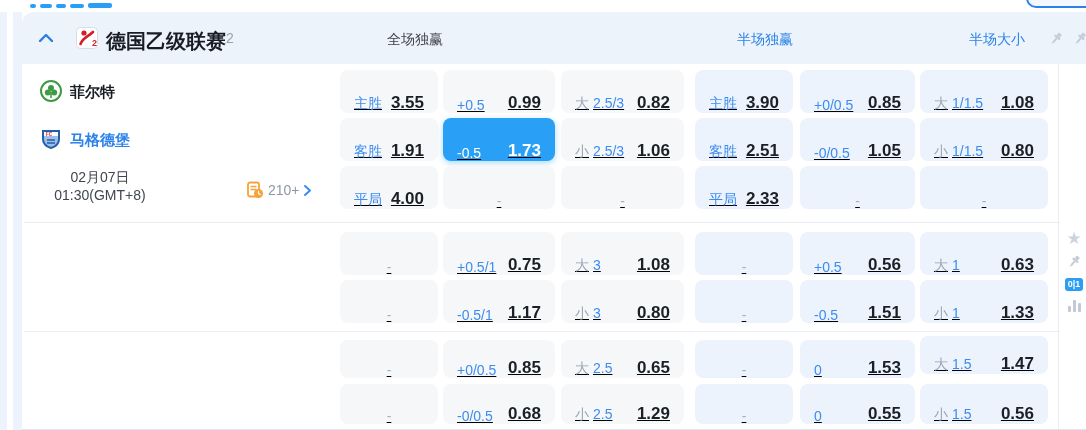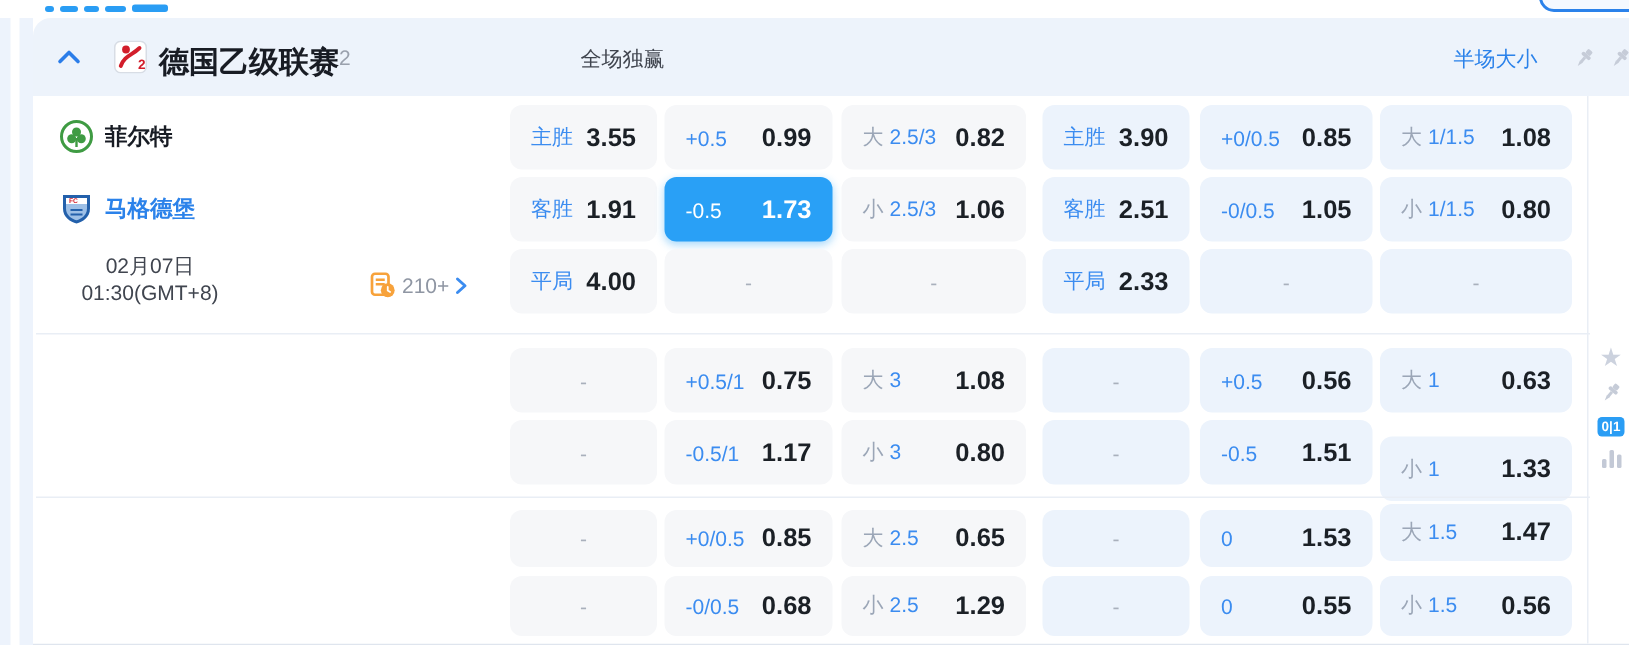--- a/index.html
+++ b/index.html
@@ -25,22 +25,22 @@
   .colhead{position:absolute;top:19px;font-size:14px;color:#40454f;text-align:center;width:110px;}
   .colhead.half{color:#2b82ea;}
   .hpin{position:absolute;top:19px;width:16px;height:16px;}
   .tlogo{position:absolute;left:18px;width:22px;height:22px;}
   .tname{position:absolute;left:48px;font-size:15px;font-weight:700;color:#181c24;height:22px;line-height:23px;}
   .tname.away{color:#2b82ea;}
   .daterow{position:absolute;left:8px;top:156px;width:140px;text-align:center;font-size:14px;color:#40454f;line-height:18px;}
   .marketsrow{position:absolute;left:224px;top:168px;height:20px;display:flex;align-items:center;cursor:pointer;}
   .mcount{font-size:14px;color:#8f96a3;margin-left:4px;}
   
-  .cell{position:absolute;border-radius:8px;display:flex;align-items:center;box-sizing:border-box;
-    padding:0 14px;justify-content:space-between;cursor:pointer;}
+  .cell{position:absolute;border-radius:8px;display:flex;align-items:flex-end;box-sizing:border-box;
+    padding:0 14px;justify-content:space-between;cursor:pointer;text-decoration:underline;}
   .cell.full{background:#f6f7f9;}
   .cell.half{background:#ecf3fc;}
   .cell .lab{font-size:14px;color:#3b8cf0;white-space:nowrap;}
   .cell .lab .ou{color:#9ba6b7;margin-right:4px;}
   .cell .val{font-size:17px;font-weight:700;color:#1b2026;}
   .cell.selected{background:#29a0f6;box-shadow:0 2px 6px rgba(41,160,246,.4);}
   .cell.selected .lab,.cell.selected .val{color:#fff;}
   .cell.dash{justify-content:center;cursor:default;}
   .cell .dashmark{color:#a9b0bc;font-size:14px;}
   .hdiv{position:absolute;height:1px;background:#e9eef5;left:2px;width:1036px;}
@@ -78,20 +78,21 @@
       <svg class="lglogo" viewBox="0 0 22 22">
         <rect x="0.5" y="0.5" width="21" height="21" rx="4" fill="#fff" stroke="#d8dde5"></rect>
         <circle cx="8" cy="6" r="2.6" fill="#d21e2b"></circle>
         <path d="M4.5,17 C7,10 12,10 17,5" fill="none" stroke="#d21e2b" stroke-width="2.6" stroke-linecap="round"></path>
         <text x="16" y="19" font-size="9" font-weight="bold" fill="#d21e2b">2</text>
       </svg>
       <span class="lgname">德国乙级联赛</span>
       <span class="lgcount">2</span>
 
       <span class="colhead" style="left:338px">全场独赢</span>
+      <span class="colhead half" style="left:688px">半场独赢</span>
       <span class="colhead half" style="left:920px">半场大小</span>
 
       <svg class="hpin" style="left:1026px" viewBox="0 0 16 16">
         <g fill="#c6ccd8" transform="rotate(40 8 8)">
           <rect x="6" y="1" width="4" height="3.5" rx="1"></rect>
             <rect x="4.5" y="4.5" width="7" height="2.5" rx="1"></rect>
           <rect x="7" y="7" width="2" height="4"></rect>
             <path d="M8 14.5 L6.8 10.8 h2.4 z"></path>
         </g>
       </svg>
@@ -243,21 +244,21 @@
           <span class="lab"><span class="ou">小</span>3</span>
           <span class="val">0.80</span>
         </div>
         <div class="cell half dash" style="left: 673px; top: 268px; width: 98px; height: 43px;">
           <span class="dashmark">-</span>
         </div>
         <div class="cell half" style="left: 778px; top: 268px; width: 115px; height: 43px;">
           <span class="lab">-0.5</span>
           <span class="val">1.51</span>
         </div>
-        <div class="cell half" style="left: 898px; top: 268px; width: 128px; height: 43px; margin-top: 11px;">
+        <div class="cell half" style="left: 898px; top: 268px; width: 128px; height: 43px;">
           <span class="lab"><span class="ou">小</span>1</span>
           <span class="val">1.33</span>
         </div>
         <div class="cell full dash" style="left: 318px; top: 328px; width: 98px; height: 38px;">
           <span class="dashmark">-</span>
         </div>
         <div class="cell full" style="left: 421px; top: 328px; width: 112px; height: 38px;">
           <span class="lab">+0/0.5</span>
           <span class="val">0.85</span>
         </div>

